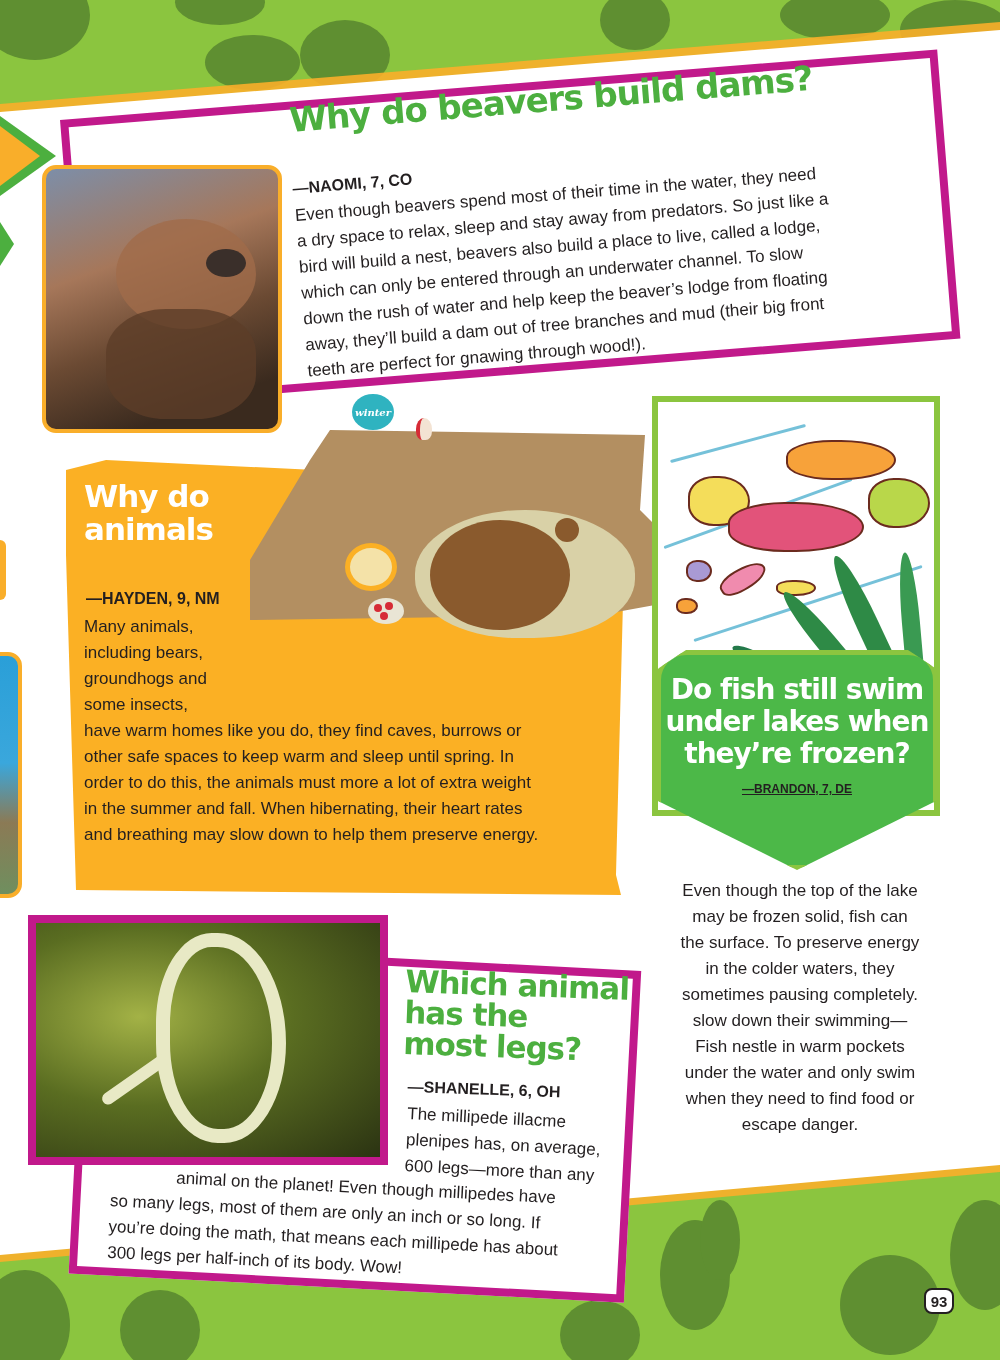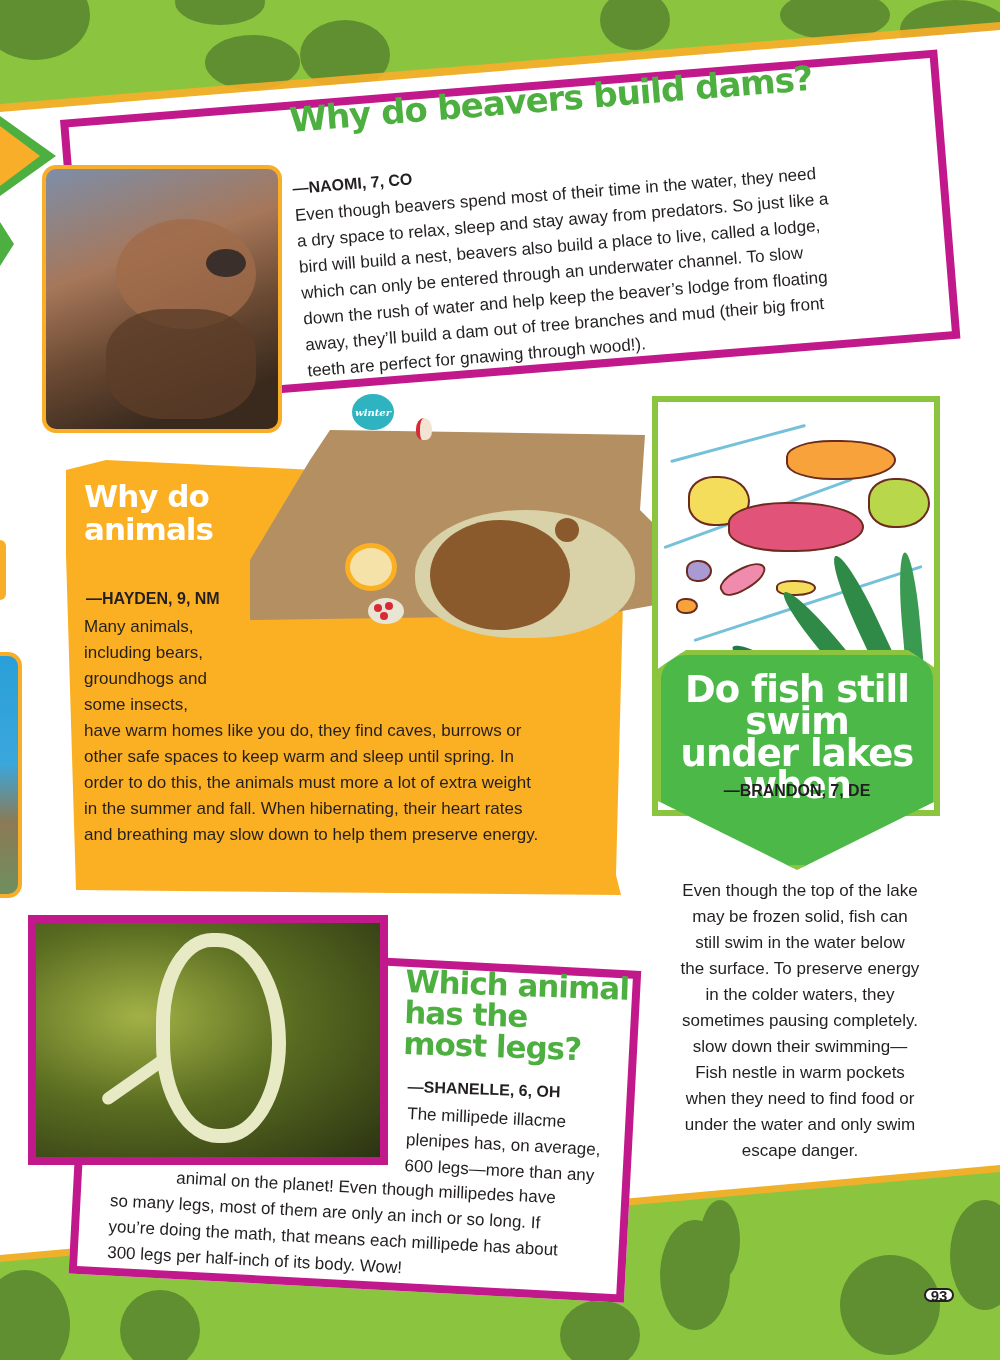--- a/index.html
+++ b/index.html
@@ -99,23 +99,23 @@
   }
   .weed { position: absolute; background: #2e8a46; border-radius: 50% 50% 0 0; transform-origin: bottom center; }
   .fish-badge {
     position: absolute; left: 656px; top: 650px; width: 282px; height: 220px;
     background: #4cb848; border: 5px solid #8bc53f;
     clip-path: polygon(0 20px, 30px 0, 252px 0, 282px 20px, 282px 150px, 141px 220px, 0 150px);
     border-radius: 30px 30px 0 0;
   }
   .fish-title {
     position: absolute; left: 656px; top: 674px; width: 282px; text-align: center;
-    color: #fff; font-size: 37px; line-height: 32px;
-  }
-  .fish-byline { position: absolute; left: 656px; top: 782px; width: 282px; text-align: center; font-size: 16px; }
+    color: #fff; font-size: 28px; line-height: 32px;
+  }
+  .fish-byline { position: absolute; left: 656px; top: 782px; width: 282px; text-align: center; font-size: 12px; text-decoration: underline; }
   .fish-body { position: absolute; left: 655px; top: 878px; width: 290px; text-align: center; }
 
   
   .mill-card {
     position: absolute; left: 86px; top: 942px; width: 556px; height: 332px;
     border: 8px solid #c1198b; background: #fff;
     transform: rotate(3deg); transform-origin: left top;
   }
   .mill-photo {
     position: absolute; left: 28px; top: 915px; width: 360px; height: 250px;
@@ -123,21 +123,21 @@
     background: radial-gradient(ellipse at 30% 40%, #a3b246 0%, #5a6d21 45%, #2b3312 100%);
   }
   .worm { position: absolute; border: 14px solid #e8e9c5; border-radius: 50%; }
   .mill-title { position: absolute; left: 406px; top: 966px; color: #4caf3f; font-size: 31px; line-height: 31px; transform: rotate(2deg); transform-origin: left top; }
   .mill-byline { position: absolute; left: 408px; top: 1078px; transform: rotate(2deg); transform-origin: left top; }
   .mill-body-narrow { position: absolute; left: 408px; top: 1101px; width: 220px; transform: rotate(3deg); transform-origin: left top; }
   .mill-body-wide { position: absolute; left: 112px; top: 1162px; width: 520px; transform: rotate(3deg); transform-origin: left top; }
   .mill-first-indent { text-indent: 65px; }
 
   .page-num {
-    position: absolute; left: 924px; top: 1288px; width: 30px; height: 14px;
+    position: absolute; left: 924px; top: 1288px; width: 30px; height: 26px;
     border: 2px solid #231f20; border-radius: 8px; background: #fff;
     font-size: 15px; font-weight: bold; display: flex; align-items: center; justify-content: center;
   }
   .left-photo {
     position: absolute; left: -10px; top: 652px; width: 32px; height: 246px;
     border: 4px solid #f9ae2a; border-radius: 0 14px 14px 0;
     background: linear-gradient(180deg, #2a9fd8 0%, #3aa7dc 45%, #8b7a55 70%, #6f8f5f 100%);
   }
   .left-orange { position: absolute; left: -6px; top: 540px; width: 12px; height: 60px; background: #f9ae2a; border-radius: 0 6px 6px 0; }
 </style>
@@ -240,33 +240,33 @@
     <div class="fish" style="left:18px;top:196px;width:22px;height:16px;background:#f7a23a;"></div>
     <div class="weed" style="left:230px;top:140px;width:22px;height:150px;transform:rotate(-25deg);"></div>
     <div class="weed" style="left:200px;top:160px;width:20px;height:130px;transform:rotate(-40deg);"></div>
     <div class="weed" style="left:160px;top:190px;width:20px;height:110px;transform:rotate(-60deg);background:#23794a;"></div>
     <div class="weed" style="left:250px;top:150px;width:18px;height:140px;transform:rotate(-5deg);background:#3a9a52;"></div>
   </div>
   <div class="fish-badge"></div>
   <div class="fish-title hand">
     <div>Do fish still swim</div>
     <div>under lakes when</div>
+    <div>they’re frozen?</div>
   </div>
   <div class="fish-byline byline">—BRANDON, 7, DE</div>
   <div class="fish-body body-text">
     <div>Even though the top of the lake</div>
     <div>may be frozen solid, fish can</div>
-    <div>still swim in the water below</div>
     <div>the surface. To preserve energy</div>
     <div>in the colder waters, they</div>
     <div>sometimes pausing completely.</div>
     <div>slow down their swimming—</div>
     <div>Fish nestle in warm pockets</div>
+    <div>under the water and only swim</div>
     <div>when they need to find food or</div>
-    <div>under the water and only swim</div>
     <div>escape danger.</div>
   </div>
 </section>
 
 <section>
   <div class="mill-card"></div>
   <div class="mill-photo">
     <div class="worm" style="left:120px;top:10px;width:130px;height:210px;border-radius:45% 55% 50% 50%;"></div>
     <div style="position:absolute;left:60px;top:150px;width:80px;height:12px;background:#e8e9c5;border-radius:6px;transform:rotate(-35deg);"></div>
   </div>

